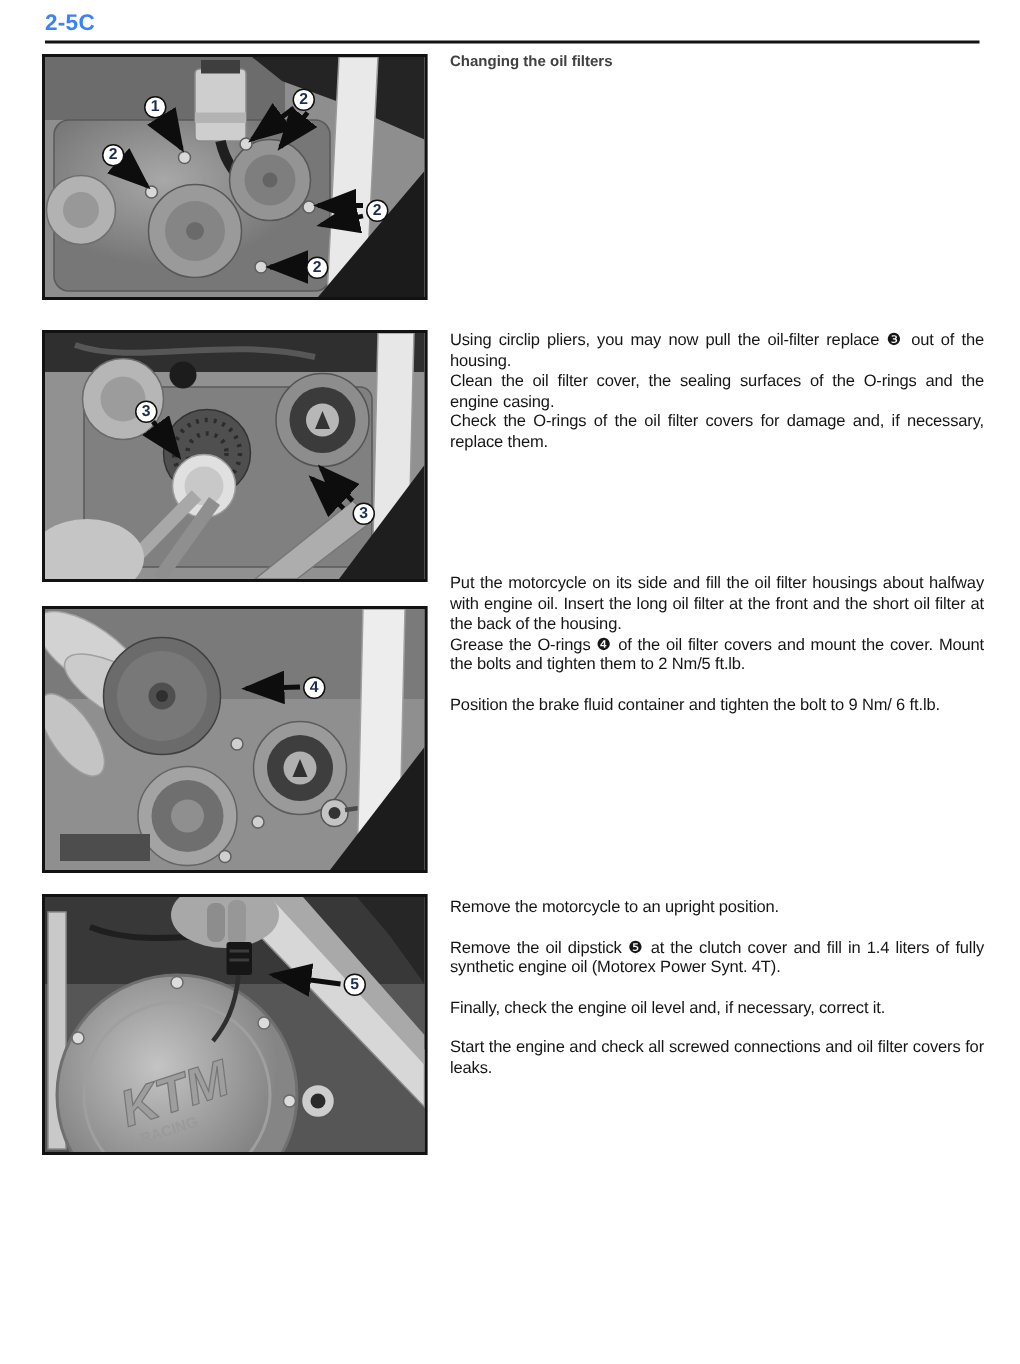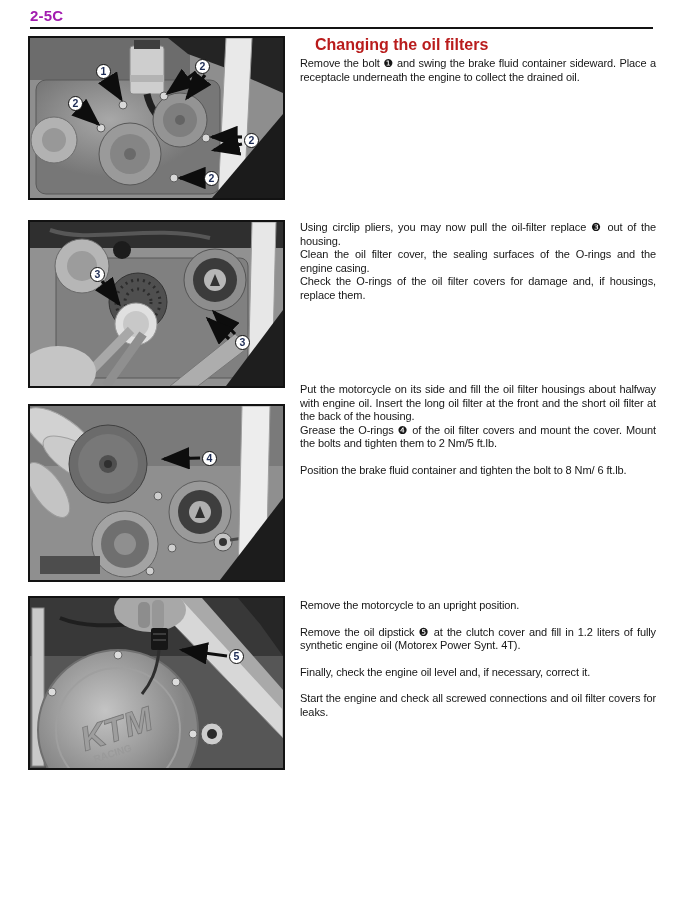--- a/index.html
+++ b/index.html
@@ -2,21 +2,21 @@
 <html><head>
 <meta charset="utf-8">
 <style>
   html,body{margin:0;padding:0;background:#ffffff;}
   body{
     position:relative;width:680px;height:909px;overflow:hidden;
     font-family:"Liberation Sans","DejaVu Sans",sans-serif;color:#151515;
   }
   .page-header{
     position:absolute;left:30px;top:7px;font-size:15px;font-weight:bold;
-    color:#a21caf;letter-spacing:.2px;
+    color:#3b82f6;letter-spacing:.2px;
   }
   .header-rule{position:absolute;left:30px;top:27px;width:623px;height:2px;background:#131313;}
 
   .photo{
     position:absolute;left:28px;width:253px;border:2px solid #121212;
     background:#8e8e8e;box-sizing:content-box;
   }
   #photo1{top:36px;height:160px}
   #photo2{top:220px;height:164px}
   #photo3{top:404px;height:174px}
@@ -25,21 +25,21 @@
 
   .badge{
     position:absolute;width:15px;height:15px;border-radius:50%;
     background:#ffffff;border:1.6px solid #101010;box-sizing:border-box;
     color:#1d2c55;font-size:10.5px;font-weight:bold;line-height:11px;
     display:flex;align-items:center;justify-content:center;
   }
 
   .section{position:absolute;left:300px;width:356px;}
   #sec1{top:36px} #sec2{top:221px} #sec3{top:383px} #sec4{top:599px}
-  .section-heading{margin:0 0 3px 15px;font-size:16px;font-weight:bold;color:#b91c1c;}
+  .section-heading{margin:0 0 3px 0;font-size:10px;font-weight:bold;color:#404040;}
   .section p{
     margin:0;font-size:11px;line-height:13.5px;text-align:justify;
     letter-spacing:-0.1px;color:#161616;
   }
   .section p.gap{margin-top:13px;}
 </style>
 </head>
 <body>
 
 <div class="page-header">2-5C</div>
@@ -217,33 +217,32 @@
     <path d="M129,52 C127,74 120,86 112,96" stroke="#2e2e2e" stroke-width="3" fill="none"></path>
     <g stroke="#0d0d0d" stroke-width="3.2">
       <line x1="197" y1="58" x2="152" y2="52" marker-end="url(#ah4)"></line>
     </g>
   </svg>
   <div class="badge" style="left:199px;top:51px">5</div>
 </div>
 
 <div class="section" id="sec1">
   <h2 class="section-heading">Changing the oil filters</h2>
-  <p>Remove the bolt ❶ and swing the brake fluid container sideward. Place a receptacle underneath the engine to collect the drained oil.</p>
 </div>
 
 <div class="section" id="sec2">
   <p>Using circlip pliers, you may now pull the oil-filter replace ❸ out of the housing.</p>
   <p>Clean the oil filter cover, the sealing surfaces of the O-rings and the engine casing.</p>
-  <p>Check the O-rings of the oil filter covers for damage and, if housings, replace them.</p>
+  <p>Check the O-rings of the oil filter covers for damage and, if necessary, replace them.</p>
 </div>
 
 <div class="section" id="sec3">
   <p>Put the motorcycle on its side and fill the oil filter housings about halfway with engine oil. Insert the long oil filter at the front and the short oil filter at the back of the housing.</p>
   <p>Grease the O-rings ❹ of the oil filter covers and mount the cover. Mount the bolts and tighten them to 2 Nm/5 ft.lb.</p>
-  <p class="gap">Position the brake fluid container and tighten the bolt to 8 Nm/ 6 ft.lb.</p>
+  <p class="gap">Position the brake fluid container and tighten the bolt to 9 Nm/ 6 ft.lb.</p>
 </div>
 
 <div class="section" id="sec4">
   <p>Remove the motorcycle to an upright position.</p>
-  <p class="gap">Remove the oil dipstick ❺ at the clutch cover and fill in 1.2 liters of fully synthetic engine oil (Motorex Power Synt. 4T).</p>
+  <p class="gap">Remove the oil dipstick ❺ at the clutch cover and fill in 1.4 liters of fully synthetic engine oil (Motorex Power Synt. 4T).</p>
   <p class="gap">Finally, check the engine oil level and, if necessary, correct it.</p>
   <p class="gap">Start the engine and check all screwed connections and oil filter covers for leaks.</p>
 </div>
 
 </body></html>

